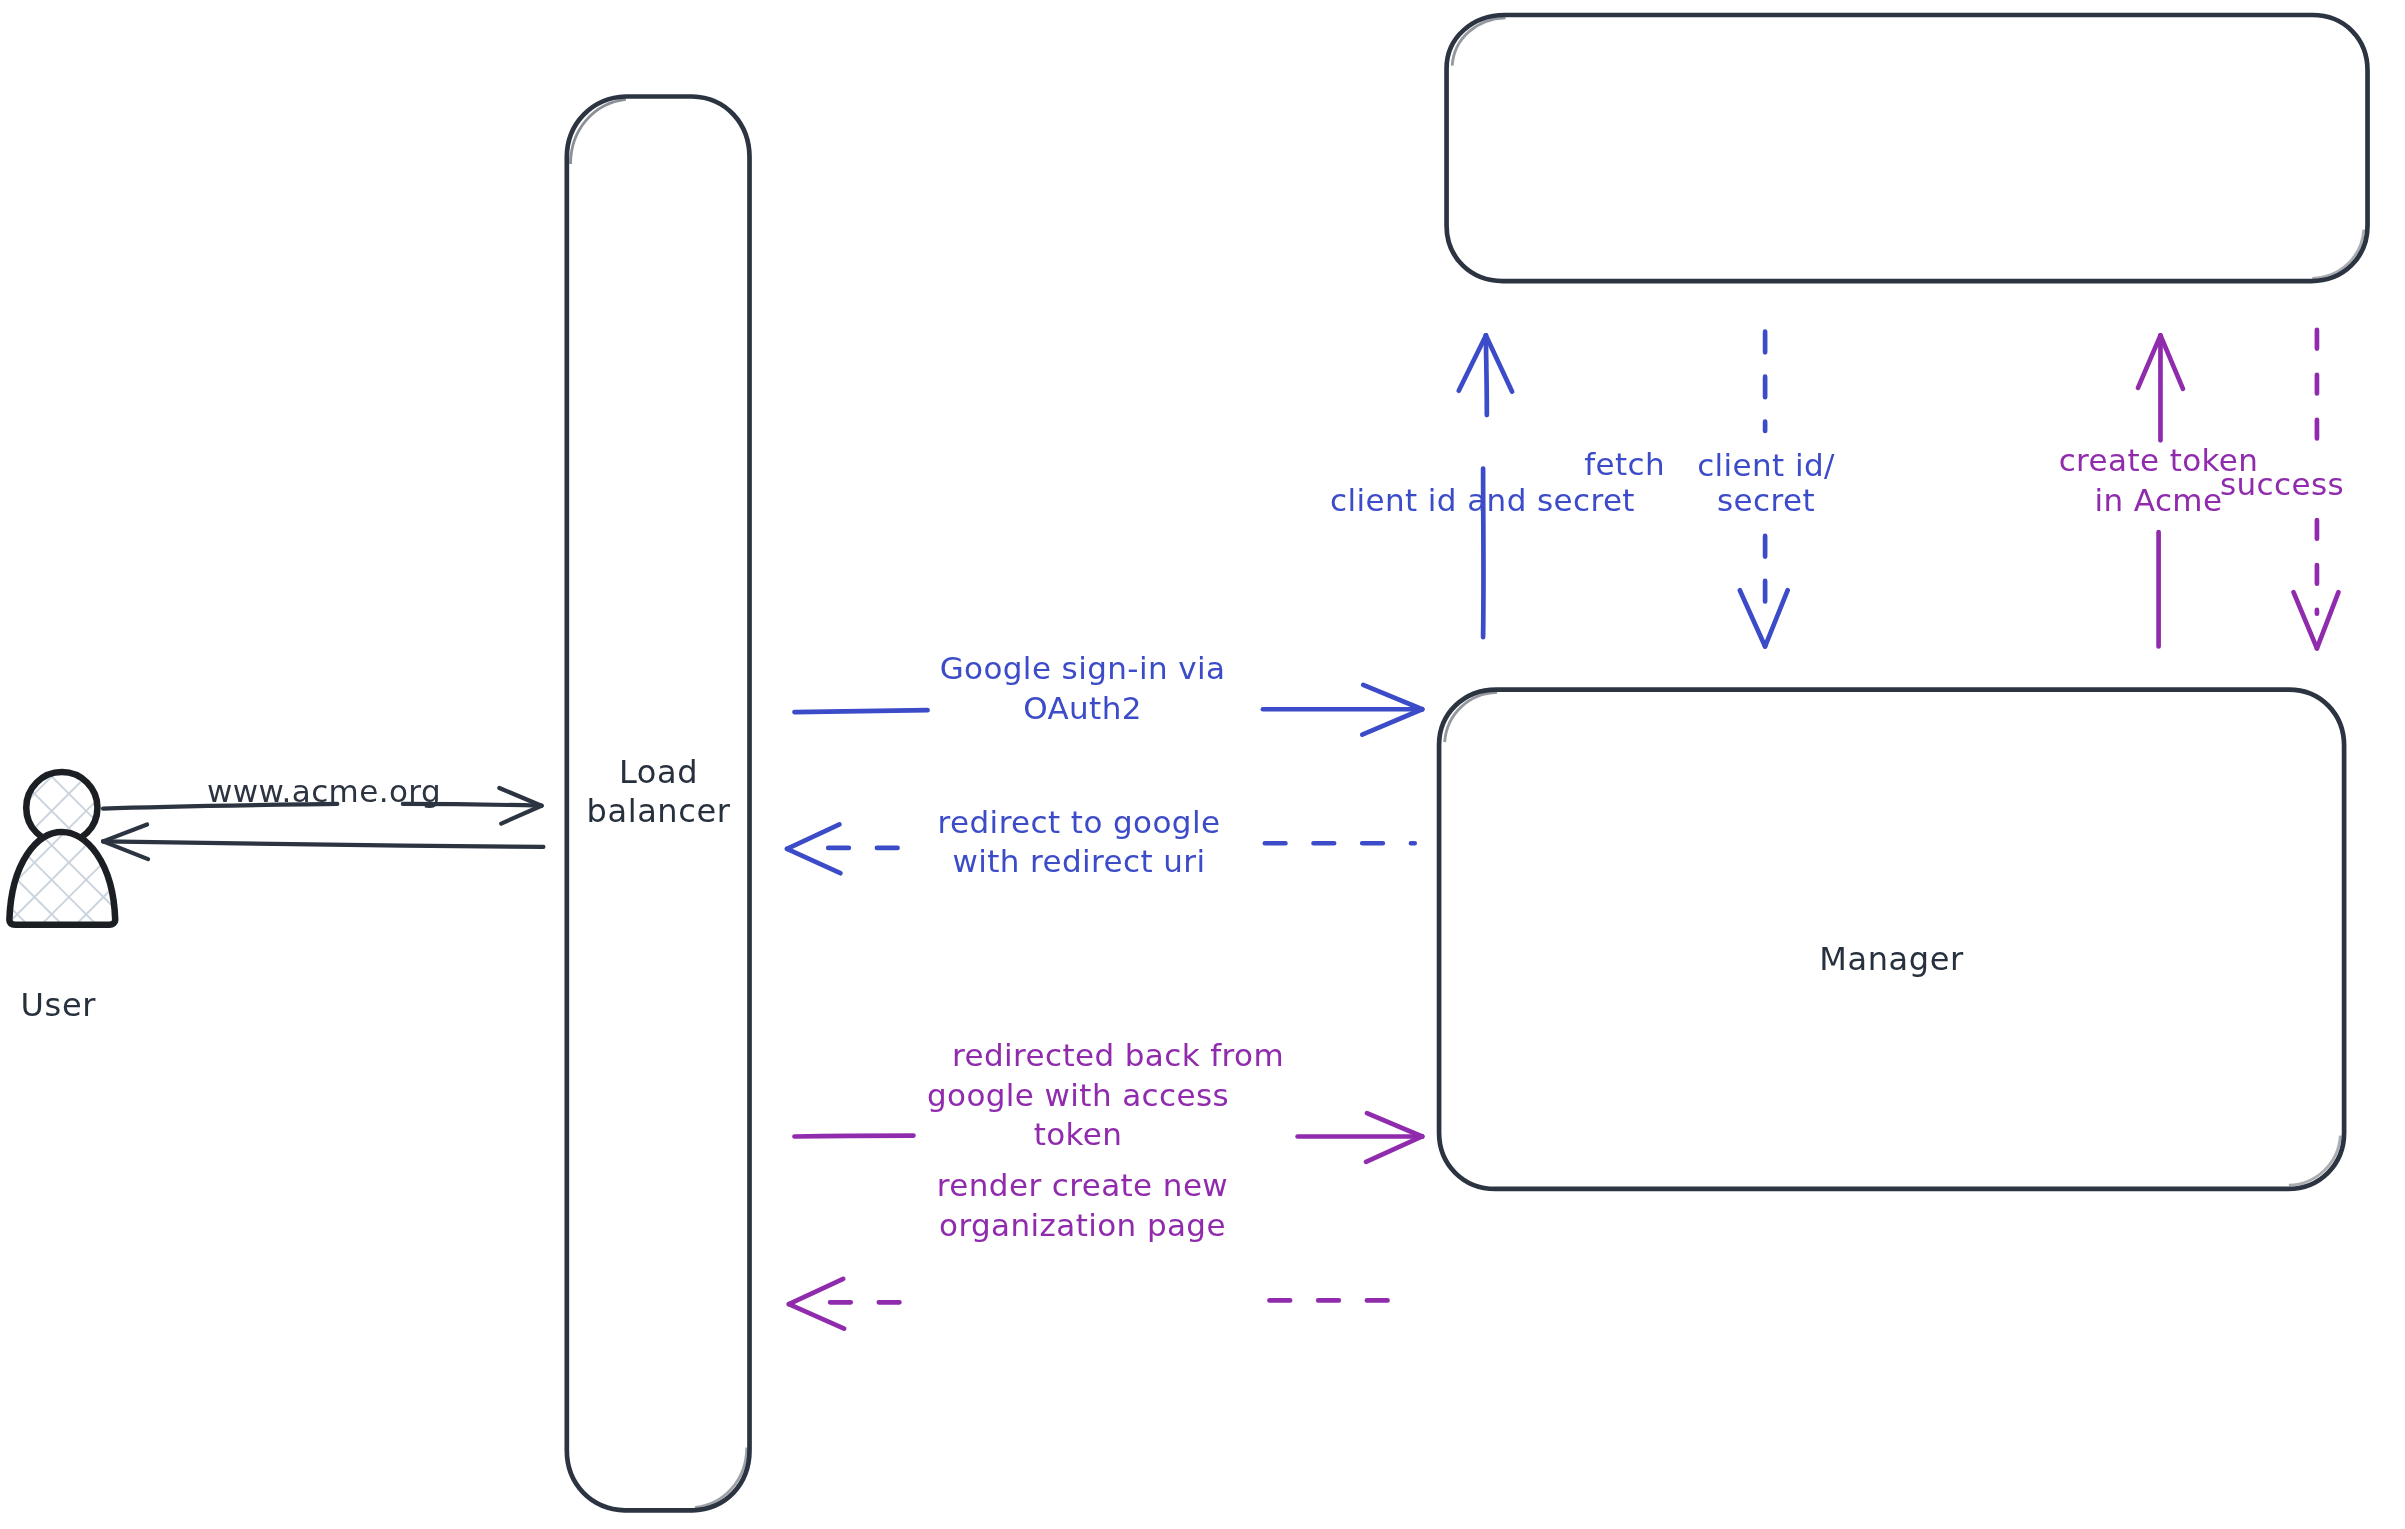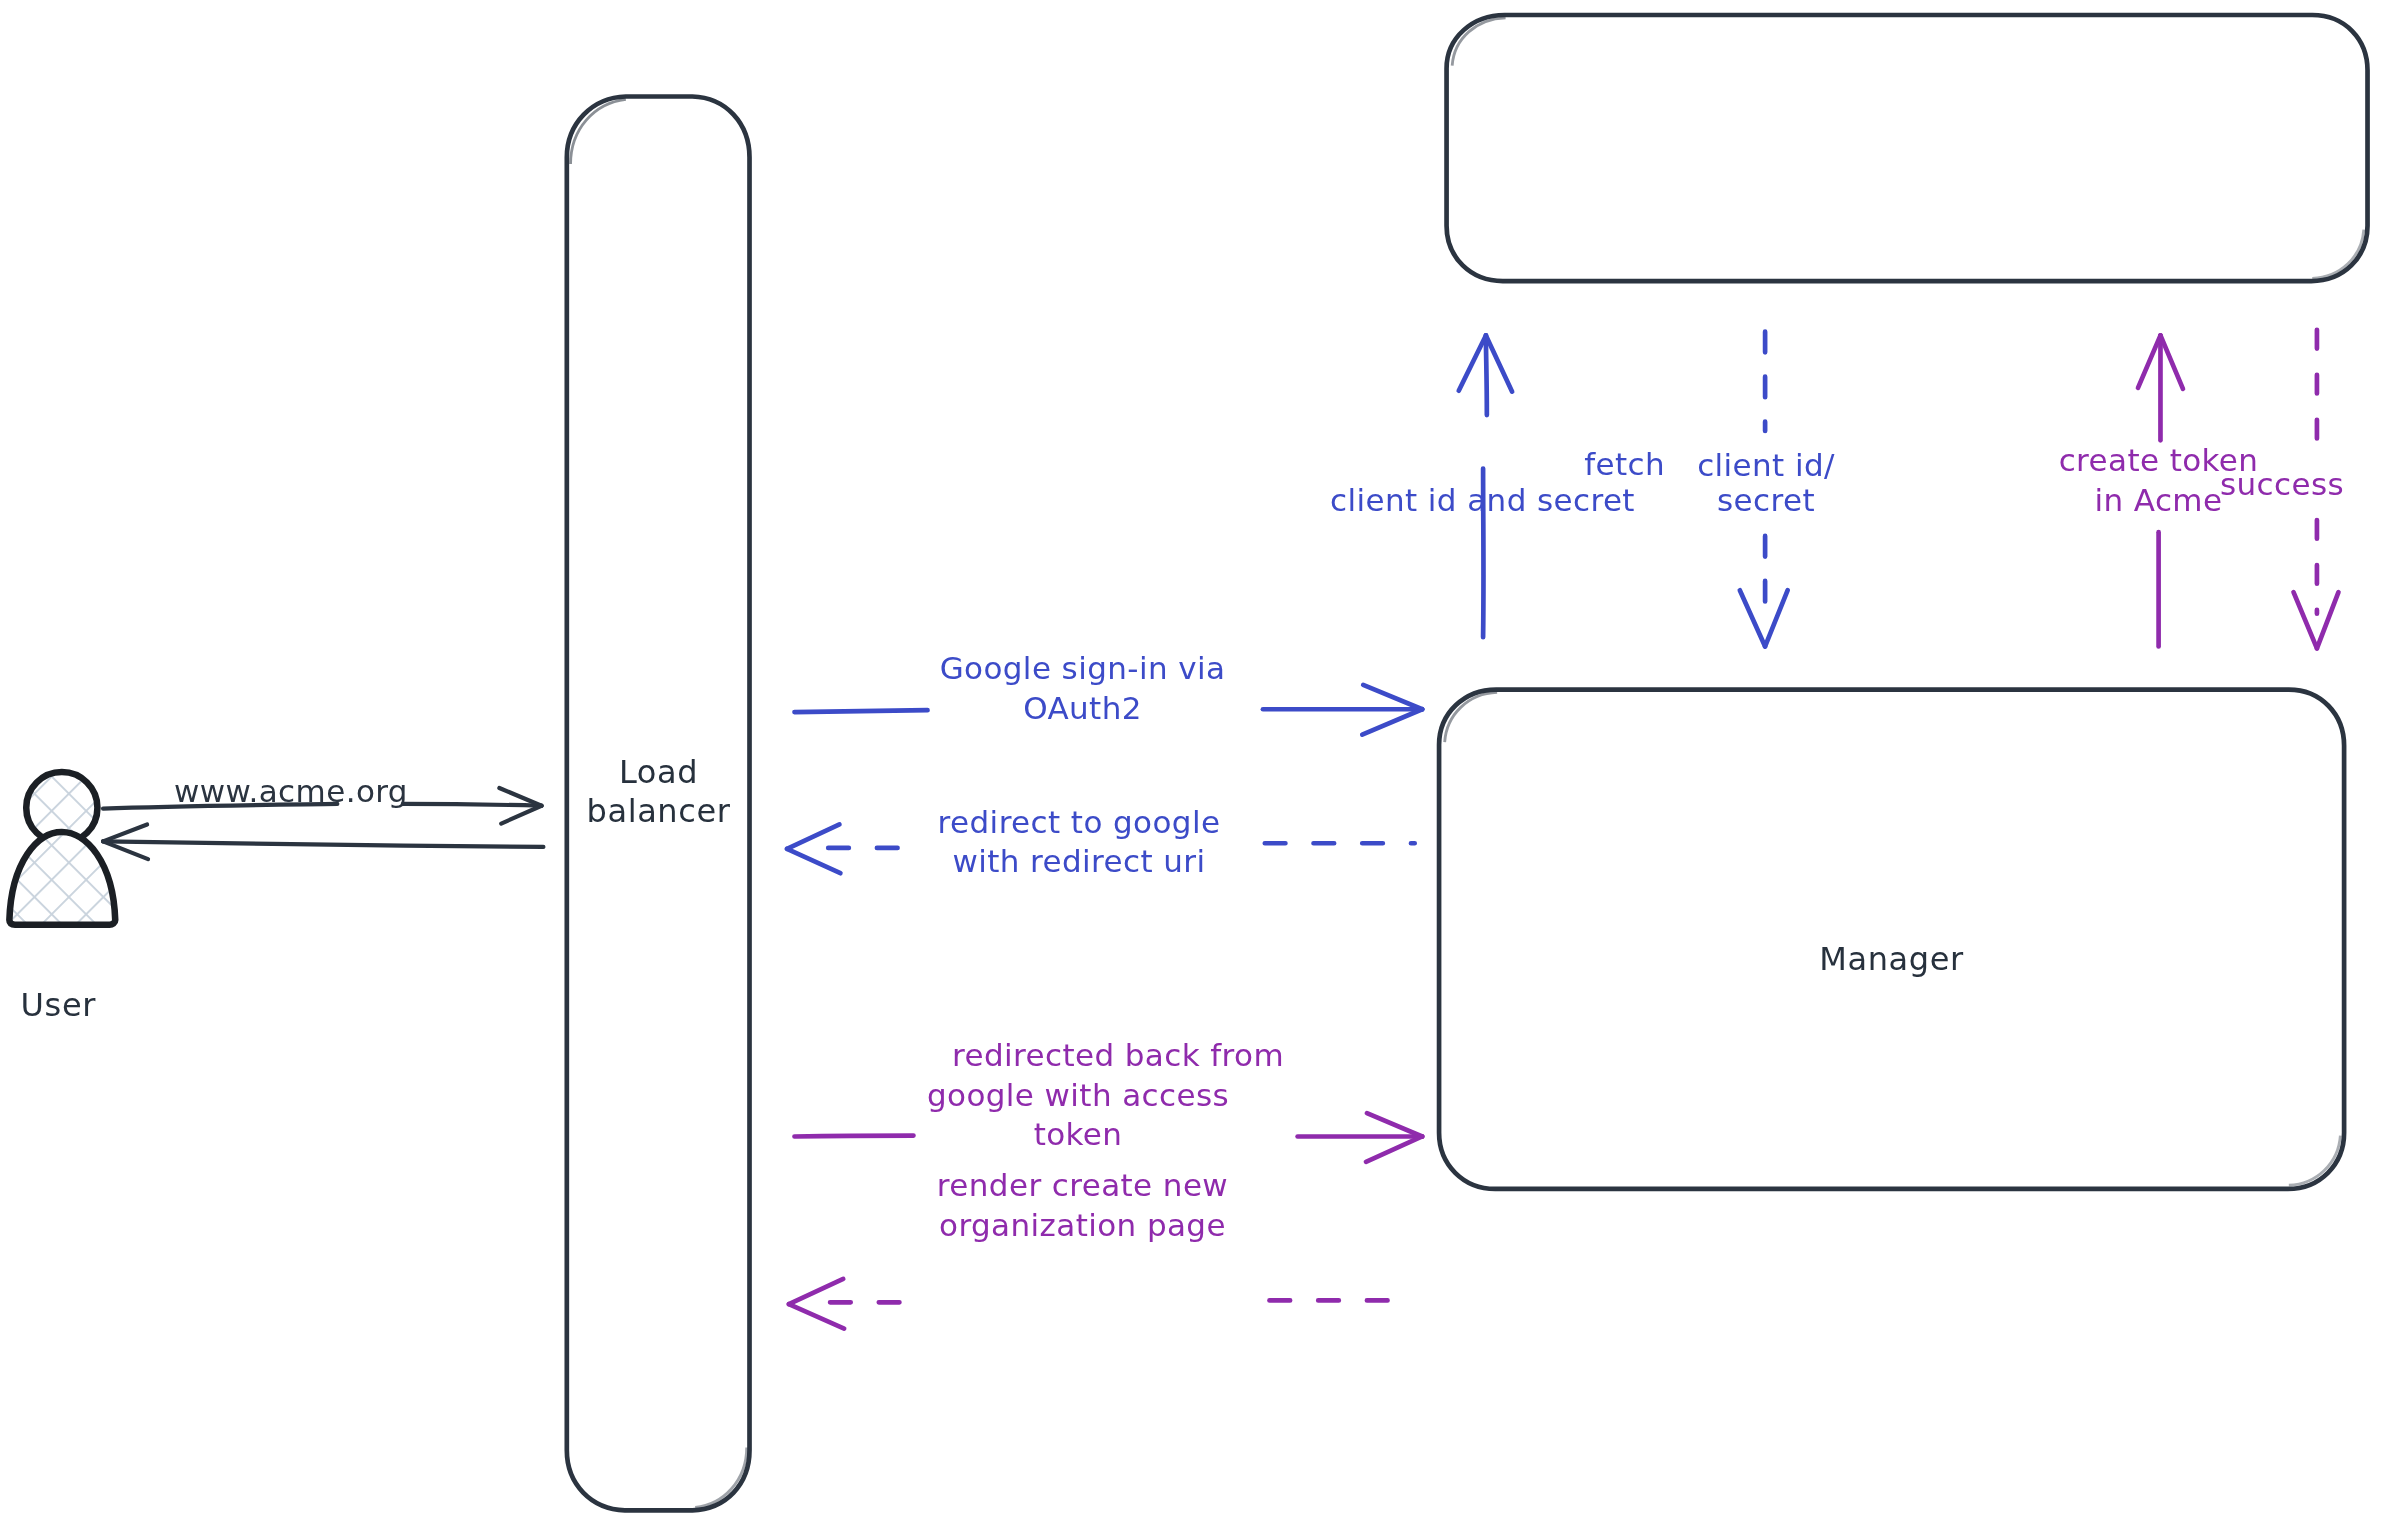--- a/index.html
+++ b/index.html
@@ -163,21 +163,21 @@
   </svg>
 
   <div class="actor-caption" style="left:20.6px; top:942px;margin-top:44px;">User</div>
 
   <div class="node-label" style="left:567px; top:754px; width:183px;">Load</div>
   <div class="node-label" style="left:567px; top:793px; width:183px;">balancer</div>
 
 
   <div class="node-label" style="left:1439px; top:941px; width:905px;">Manager</div>
 
-  <div class="edge-label black" style="left:141px; top:773px; width:300px;">www.acme.org</div>
+  <div class="edge-label black" style="left:141px; top:773px; width:300px;text-align:right;">www.acme.org</div>
 
   <div class="edge-label blue" style="left:909px; top:650px; width:347px;">Google sign-in via</div>
   <div class="edge-label blue" style="left:909px; top:690px; width:347px;">OAuth2</div>
 
   <div class="edge-label blue" style="left:901px; top:804px; width:356px;">redirect to google</div>
   <div class="edge-label blue" style="left:901px; top:843px; width:356px;">with redirect uri</div>
 
   <div class="edge-label blue" style="left:1300px; top:446px; width:365px;text-align:right;">fetch</div>
   <div class="edge-label blue" style="left:1300px; top:482px; width:365px;">client id and secret</div>
 

